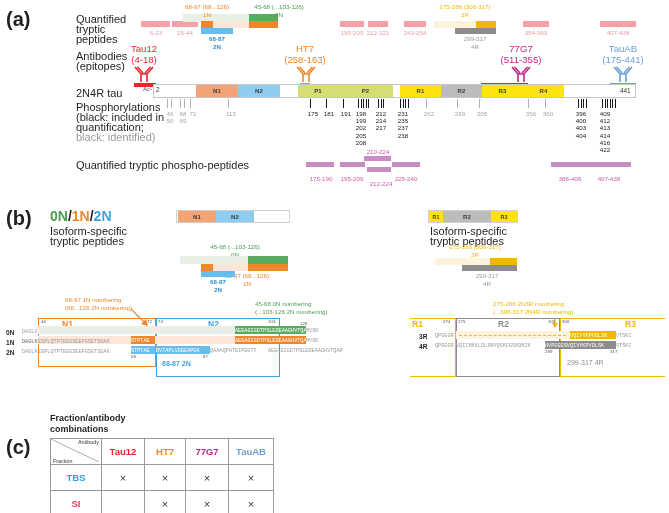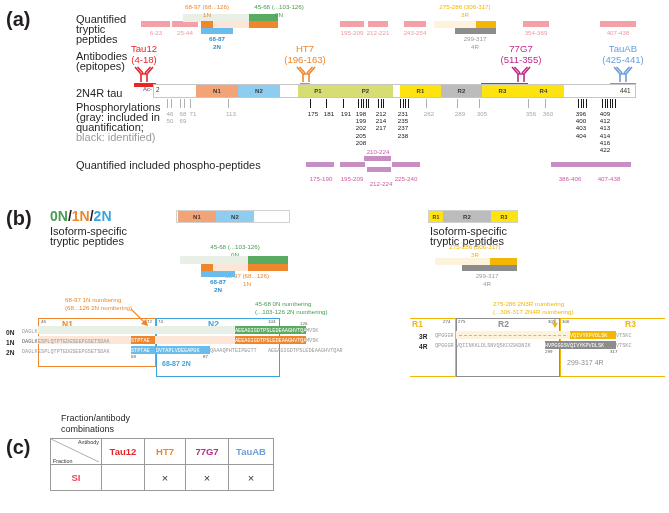--- a/index.html
+++ b/index.html
@@ -74,33 +74,33 @@
 
 <div class="abs rowlabel" style="left:76px;top:51px;width:80px;">Antibodies<br>(epitopes)</div>
 
 <div class="abname" style="left:104px;top:43px;width:80px;color:#e8252a;"><span>Tau12</span><br><span>(4-18)</span></div>
 <svg class="abs" style="left:133px;top:66px;" width="22" height="17">
   <path d="M2 1 L8 8 L8 16 M20 1 L14 8 L14 16 M8 8 L14 8 M4.5 1 L10 7 M17.5 1 L12 7" stroke="#e8252a" stroke-width="1.6" fill="none"></path>
   <path d="M8 8 L8 16 L14 16 L14 8 Z" fill="#e8252a" opacity="0"></path>
 </svg>
 <div class="bar" style="left:134px;top:83px;width:22px;height:4px;background:#e8252a;"></div>
 
-<div class="abname" style="left:265px;top:43px;width:80px;color:#f0862c;"><span>HT7</span><br><span>(196-163)</span></div>
+<div class="abname" style="left:265px;top:43px;width:80px;color:#f0862c;"><span>HT7</span><br><span>(258-163)</span></div>
 <svg class="abs" style="left:295px;top:66px;" width="22" height="17">
   <path d="M2 1 L8 8 L8 16 M20 1 L14 8 L14 16 M8 8 L14 8 M4.5 1 L10 7 M17.5 1 L12 7" stroke="#f0862c" stroke-width="1.6" fill="none"></path>
 </svg>
 <div class="bar" style="left:300px;top:83px;width:10px;height:4px;background:#f0862c;"></div>
 
 <div class="abname" style="left:481px;top:43px;width:80px;color:#c2288a;"><span>77G7</span><br><span>(511-355)</span></div>
 <svg class="abs" style="left:510px;top:66px;" width="22" height="17">
   <path d="M2 1 L8 8 L8 16 M20 1 L14 8 L14 16 M8 8 L14 8 M4.5 1 L10 7 M17.5 1 L12 7" stroke="#c2288a" stroke-width="1.6" fill="none"></path>
 </svg>
 <div class="bar" style="left:481px;top:83px;width:47px;height:4px;background:#c2288a;"></div>
 
-<div class="abname" style="left:583px;top:43px;width:80px;color:#6b9fd8;"><span>TauAB</span><br><span>(425-441)</span></div>
+<div class="abname" style="left:583px;top:43px;width:80px;color:#6b9fd8;"><span>TauAB</span><br><span>(175-441)</span></div>
 <svg class="abs" style="left:612px;top:66px;" width="22" height="17">
   <path d="M2 1 L8 8 L8 16 M20 1 L14 8 L14 16 M8 8 L14 8 M4.5 1 L10 7 M17.5 1 L12 7" stroke="#6b9fd8" stroke-width="1.6" fill="none"></path>
 </svg>
 <div class="bar" style="left:610px;top:83px;width:26px;height:4px;background:#6b9fd8;"></div>
 
 <div class="abs rowlabel" style="left:76px;top:88px;">2N4R tau</div>
 <div class="abs" style="left:143px;top:86px;font-size:6px;color:#555;">Ac-</div>
 
 <div class="abs" style="left:153px;top:84px;width:483px;height:14px;border:1px solid #c6c6c6;background:#ffffff;box-sizing:border-box;"></div>
 <div class="abs" style="left:156px;top:86px;font-size:6.4px;color:#333;">2</div>
@@ -110,21 +110,21 @@
 <div class="seg" style="left:238px;top:85px;width:42px;height:12px;background:#8ecdf0;">N2</div>
 <div class="seg" style="left:298px;top:85px;width:40px;height:12px;background:#d6dd72;">P1</div>
 <div class="seg" style="left:338px;top:85px;width:55px;height:12px;background:#d6dd72;">P2</div>
 <div class="seg" style="left:400px;top:85px;width:41px;height:12px;background:#ffe310;">R1</div>
 <div class="seg" style="left:441px;top:85px;width:41px;height:12px;background:#bcbcbc;">R2</div>
 <div class="seg" style="left:482px;top:85px;width:41px;height:12px;background:#ffe310;">R3</div>
 <div class="seg" style="left:523px;top:85px;width:41px;height:12px;background:#ffe310;">R4</div>
 
 <div class="abs rowlabel" style="left:76px;top:102px;width:90px;">
   <span>Phosphorylations</span><br>
-  <span>(gray: included in</span><br>
+  <span>(black: included in</span><br>
   <span>quantification;</span><br>
   <span class="gray">black: identified)</span>
 </div>
 
 <div id="phospho-ticks">
     <div class="tick gray" style="left: 167px; top: 99px; height: 9px;"></div>
     <div class="tick gray" style="left: 171px; top: 99px; height: 9px;"></div>
     <div class="tick gray" style="left: 180px; top: 99px; height: 9px;"></div>
     <div class="tick gray" style="left: 184px; top: 99px; height: 9px;"></div>
     <div class="tick gray" style="left: 190px; top: 99px; height: 9px;"></div>
@@ -192,21 +192,21 @@
     <div class="num" style="left: 573px; top: 124.4px; width: 16px;">403</div>
     <div class="num" style="left: 573px; top: 131.6px; width: 16px;">404</div>
     <div class="num" style="left: 597px; top: 110px; width: 16px;">409</div>
     <div class="num" style="left: 597px; top: 117.2px; width: 16px;">412</div>
     <div class="num" style="left: 597px; top: 124.4px; width: 16px;">413</div>
     <div class="num" style="left: 597px; top: 131.6px; width: 16px;">414</div>
     <div class="num" style="left: 597px; top: 138.8px; width: 16px;">416</div>
     <div class="num" style="left: 597px; top: 146px; width: 16px;">422</div>
   </div>
 
-<div class="abs rowlabel" style="left:76px;top:160px;">Quantified included phospho-peptides</div>
+<div class="abs rowlabel" style="left:76px;top:160px;">Quantified tryptic phospho-peptides</div>
 
 <div class="bar" style="left:306px;top:162px;width:28px;height:5px;background:#c88ec4;"></div>
 <div class="peplab" style="left:296px;top:175px;width:50px;color:#d05ba7;">175-190</div>
 
 <div class="bar" style="left:340px;top:162px;width:25px;height:5px;background:#c88ec4;"></div>
 <div class="peplab" style="left:327px;top:175px;width:50px;color:#d05ba7;">195-209</div>
 
 <div class="bar" style="left:364px;top:156px;width:27px;height:5px;background:#c88ec4;"></div>
 <div class="peplab" style="left:353px;top:148px;width:50px;color:#d05ba7;">210-224</div>
 
@@ -352,39 +352,46 @@
 <div class="abs seqrow" style="left:435px;top:343px;color:#9a9a9a;">QPGGGR</div>
 <div class="abs seqrow" style="left:456px;top:343px;color:#9a9a9a;">VQIINKKLDLSNVQSKCGSKDNIK</div>
 <div class="abs" style="left:545px;top:341px;width:71px;height:8px;background:#8c8c8c;"></div>
 <div class="abs seqrow" style="left:545px;top:343px;color:#ffffff;z-index:3;">HVPGGGSVQIVYKPVDLSK</div>
 <div class="abs seqrow" style="left:616px;top:343px;color:#9a9a9a;z-index:3;">VTSKC</div>
 <div class="smallnum" style="left:545px;top:349px;">299</div>
 <div class="smallnum" style="left:610px;top:349px;">317</div>
 <div class="abs" style="left:567px;top:359px;font-size:7px;color:#8c8c8c;">299-317 4R</div>
 
 <div class="abs panel-letter" style="left:6px;top:436px;">(c)</div>
-<div class="abs rowlabel" style="left:50px;top:413px;width:110px;font-weight:normal;font-size:9px;line-height:11px;margin-left:11px;">Fraction/antibody<br>combinations</div>
+<div class="abs rowlabel" style="left:50px;top:413px;width:110px;font-weight:bold;font-size:9px;line-height:11px;">Fraction/antibody<br>combinations</div>
 
 <div class="abs" style="left:50px;top:438px;">
   <table class="combo">
     <tbody>
         <tr>
       <td style="width:48px;height:23px;position:relative;">
         <svg style="position:absolute;left:0;top:0;" width="48" height="23">
           <line x1="0" y1="0" x2="48" y2="23" stroke="#9a9a9a" stroke-width="0.8"></line>
         </svg>
         <span style="position:absolute;right:2px;top:0px;font-size:5.4px;color:#333;">Antibody</span>
         <span style="position:absolute;left:2px;bottom:0px;font-size:5.4px;color:#333;">Fraction</span>
       </td>
       <td style="width:40px;text-align:center;font-size:9.5px;font-weight:bold;color:#e8252a;">Tau12</td>
       <td style="width:38px;text-align:center;font-size:9.5px;font-weight:bold;color:#f0862c;">HT7</td>
       <td style="width:40px;text-align:center;font-size:9.5px;font-weight:bold;color:#c2288a;">77G7</td>
       <td style="width:42px;text-align:center;font-size:9.5px;font-weight:bold;color:#6b9fd8;">TauAB</td>
     </tr>
     <tr>
+      <td style="height:23px;text-align:center;font-size:9.5px;font-weight:bold;color:#29a3e0;">TBS</td>
+      <td style="text-align:center;font-size:11px;color:#333;">×</td>
+      <td style="text-align:center;font-size:11px;color:#333;">×</td>
+      <td style="text-align:center;font-size:11px;color:#333;">×</td>
+      <td style="text-align:center;font-size:11px;color:#333;">×</td>
+    </tr>
+    <tr>
       <td style="height:23px;text-align:center;font-size:9.5px;font-weight:bold;color:#e8455f;">SI</td>
       <td style="text-align:center;font-size:11px;color:#333;"></td>
       <td style="text-align:center;font-size:11px;color:#333;">×</td>
       <td style="text-align:center;font-size:11px;color:#333;">×</td>
       <td style="text-align:center;font-size:11px;color:#333;">×</td>
     </tr>
   </tbody>
     </table>
 </div>
 

